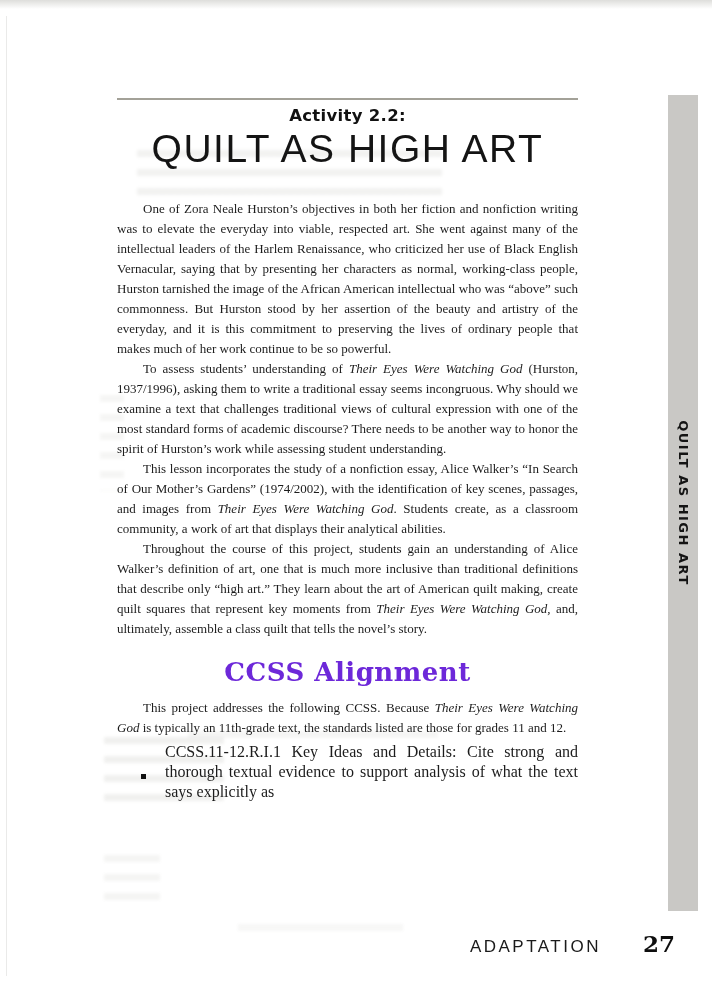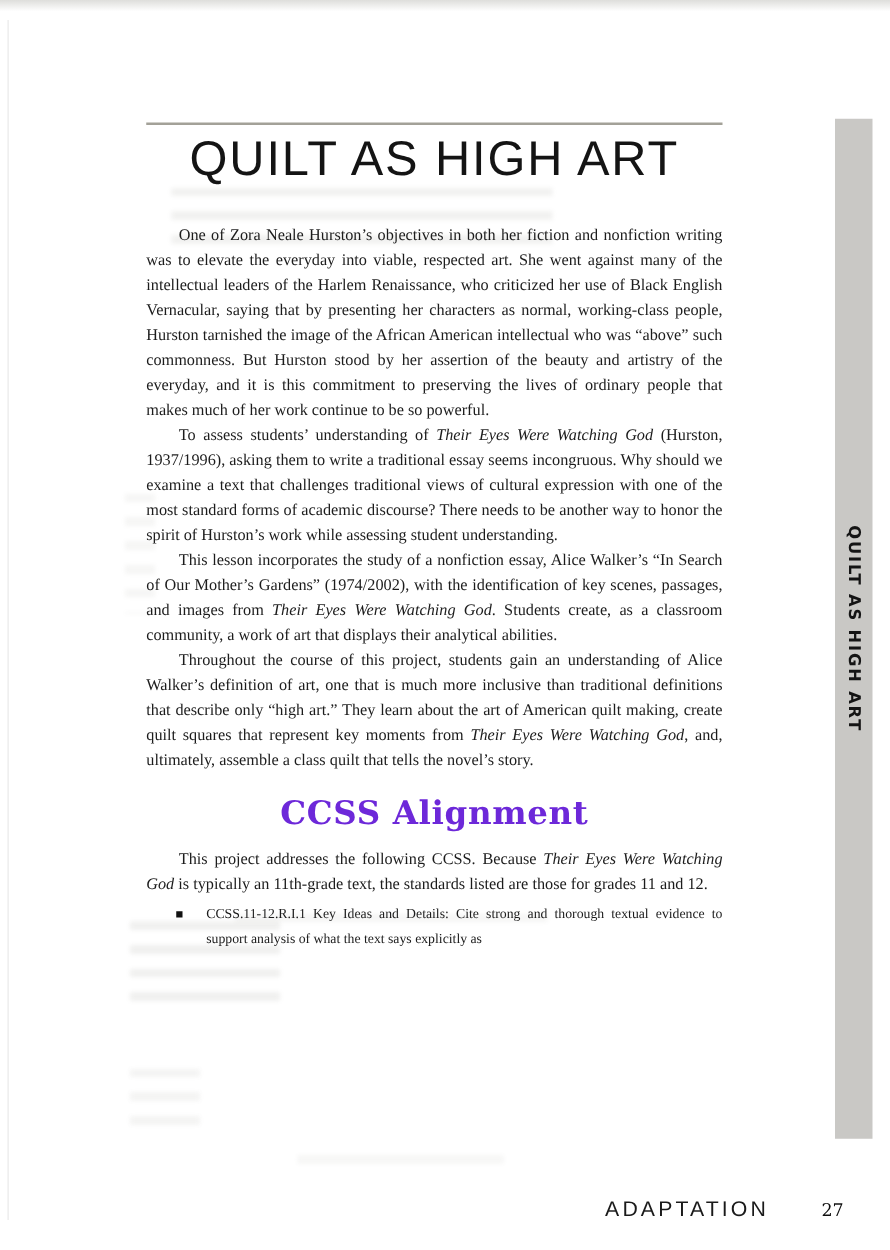--- a/index.html
+++ b/index.html
@@ -58,22 +58,22 @@
   p.first-par { margin-top:28px; }
   em { font-style:italic; }
   .section-heading {
     text-align:center;
     font-family:"DejaVu Serif", serif;
     font-weight:bold; font-size:26px; letter-spacing:.5px;
     color:#6d28d9; margin:18px 0 11px 0;
   }
   ul.bullet-list { list-style:none; margin:4px 0 0 0; padding:0; }
   li.bullet-item {
-    display:flex; align-items:flex-start; padding-left:24px;
-    font-size:11px; line-height:20px; text-align:justify;
+    display:flex; align-items:center; padding-left:24px;
+    font-size:16px; line-height:20px; text-align:justify;
   }
   .square-bullet-icon {
     width:5px; height:5px; background:#111; flex:none;
     margin:8px 19px 0 0;
   }
   .bullet-text { flex:1; }
 
   
   .sidebar-tab {
     position:absolute; left:668px; top:95px; width:30px; height:816px;
@@ -84,45 +84,46 @@
     transform:translate(-50%,-50%);
     writing-mode:vertical-rl;
     font-family:"DejaVu Sans", sans-serif;
     font-weight:bold; font-size:13px; letter-spacing:1.5px;
     white-space:nowrap; color:#141414;
   }
 
   
   .page-footer {
     position:absolute; top:930px; right:37px;
-    display:flex; align-items:baseline; gap:42px;margin-top:28px;
+    display:flex; align-items:baseline; gap:42px;
   }
   .footer-section-label {
     font-family:"Liberation Sans", sans-serif;
     font-size:17px; letter-spacing:2.5px; color:#1a1a1a;
   }
   .footer-page-number {
     font-family:"DejaVu Serif", serif;
-    font-weight:normal; font-size:14px; color:#0e0e0e;
+    font-weight:bold; font-size:23px; color:#0e0e0e;
   }
 </style>
 </head>
 <body>
 
 <div class="edge-top"></div>
 <div class="edge-left"></div>
 <div class="ghost ghost-1"></div>
 <div class="ghost ghost-2"></div>
 <div class="ghost ghost-3"></div>
 <div class="ghost ghost-4"></div>
 <div class="ghost ghost-5"></div>
 <div class="ghost ghost-6"></div>
 
 <div class="content">
   <div class="top-rule"></div>
+  <div class="activity-label">Activity 2.2:</div>
   <div class="main-title">QUILT AS HIGH ART</div>
 
   <p class="body-par first-par"><span>One of Zora Neale Hurston’s objectives in both her fiction and nonfiction writing was to elevate the everyday into viable, respected art. She went against many of the intellectual leaders of the Harlem Renaissance, who criticized her use of Black English Vernacular, saying that by presenting her characters as normal, working-class people, Hurston tarnished the image of the African American intellectual who was “above” such commonness. But Hurston stood by her assertion of the beauty and artistry of the everyday, and it is this commitment to preserving the lives of ordinary people that makes much of her work continue to be so powerful.</span></p>
   <p class="body-par"><span>To assess students’ understanding of </span><em>Their Eyes Were Watching God</em><span> (Hurston, 1937/1996), asking them to write a traditional essay seems incongruous. Why should we examine a text that challenges traditional views of cultural expression with one of the most standard forms of academic discourse? There needs to be another way to honor the spirit of Hurston’s work while assessing student understanding.</span></p>
   <p class="body-par"><span>This lesson incorporates the study of a nonfiction essay, Alice Walker’s “In Search of Our Mother’s Gardens” (1974/2002), with the identification of key scenes, passages, and images from </span><em>Their Eyes Were Watching God</em><span>. Students create, as a classroom community, a work of art that displays their analytical abilities.</span></p>
   <p class="body-par"><span>Throughout the course of this project, students gain an understanding of Alice Walker’s definition of art, one that is much more inclusive than traditional definitions that describe only “high art.” They learn about the art of American quilt making, create quilt squares that represent key moments from </span><em>Their Eyes Were Watching God</em><span>, and, ultimately, assemble a class quilt that tells the novel’s story.</span></p>
 
   <h2 class="section-heading">CCSS Alignment</h2>
 
   <p class="body-par"><span>This project addresses the following CCSS. Because </span><em>Their Eyes Were Watching God</em><span> is typically an 11th-grade text, the standards listed are those for grades 11 and 12.</span></p>

